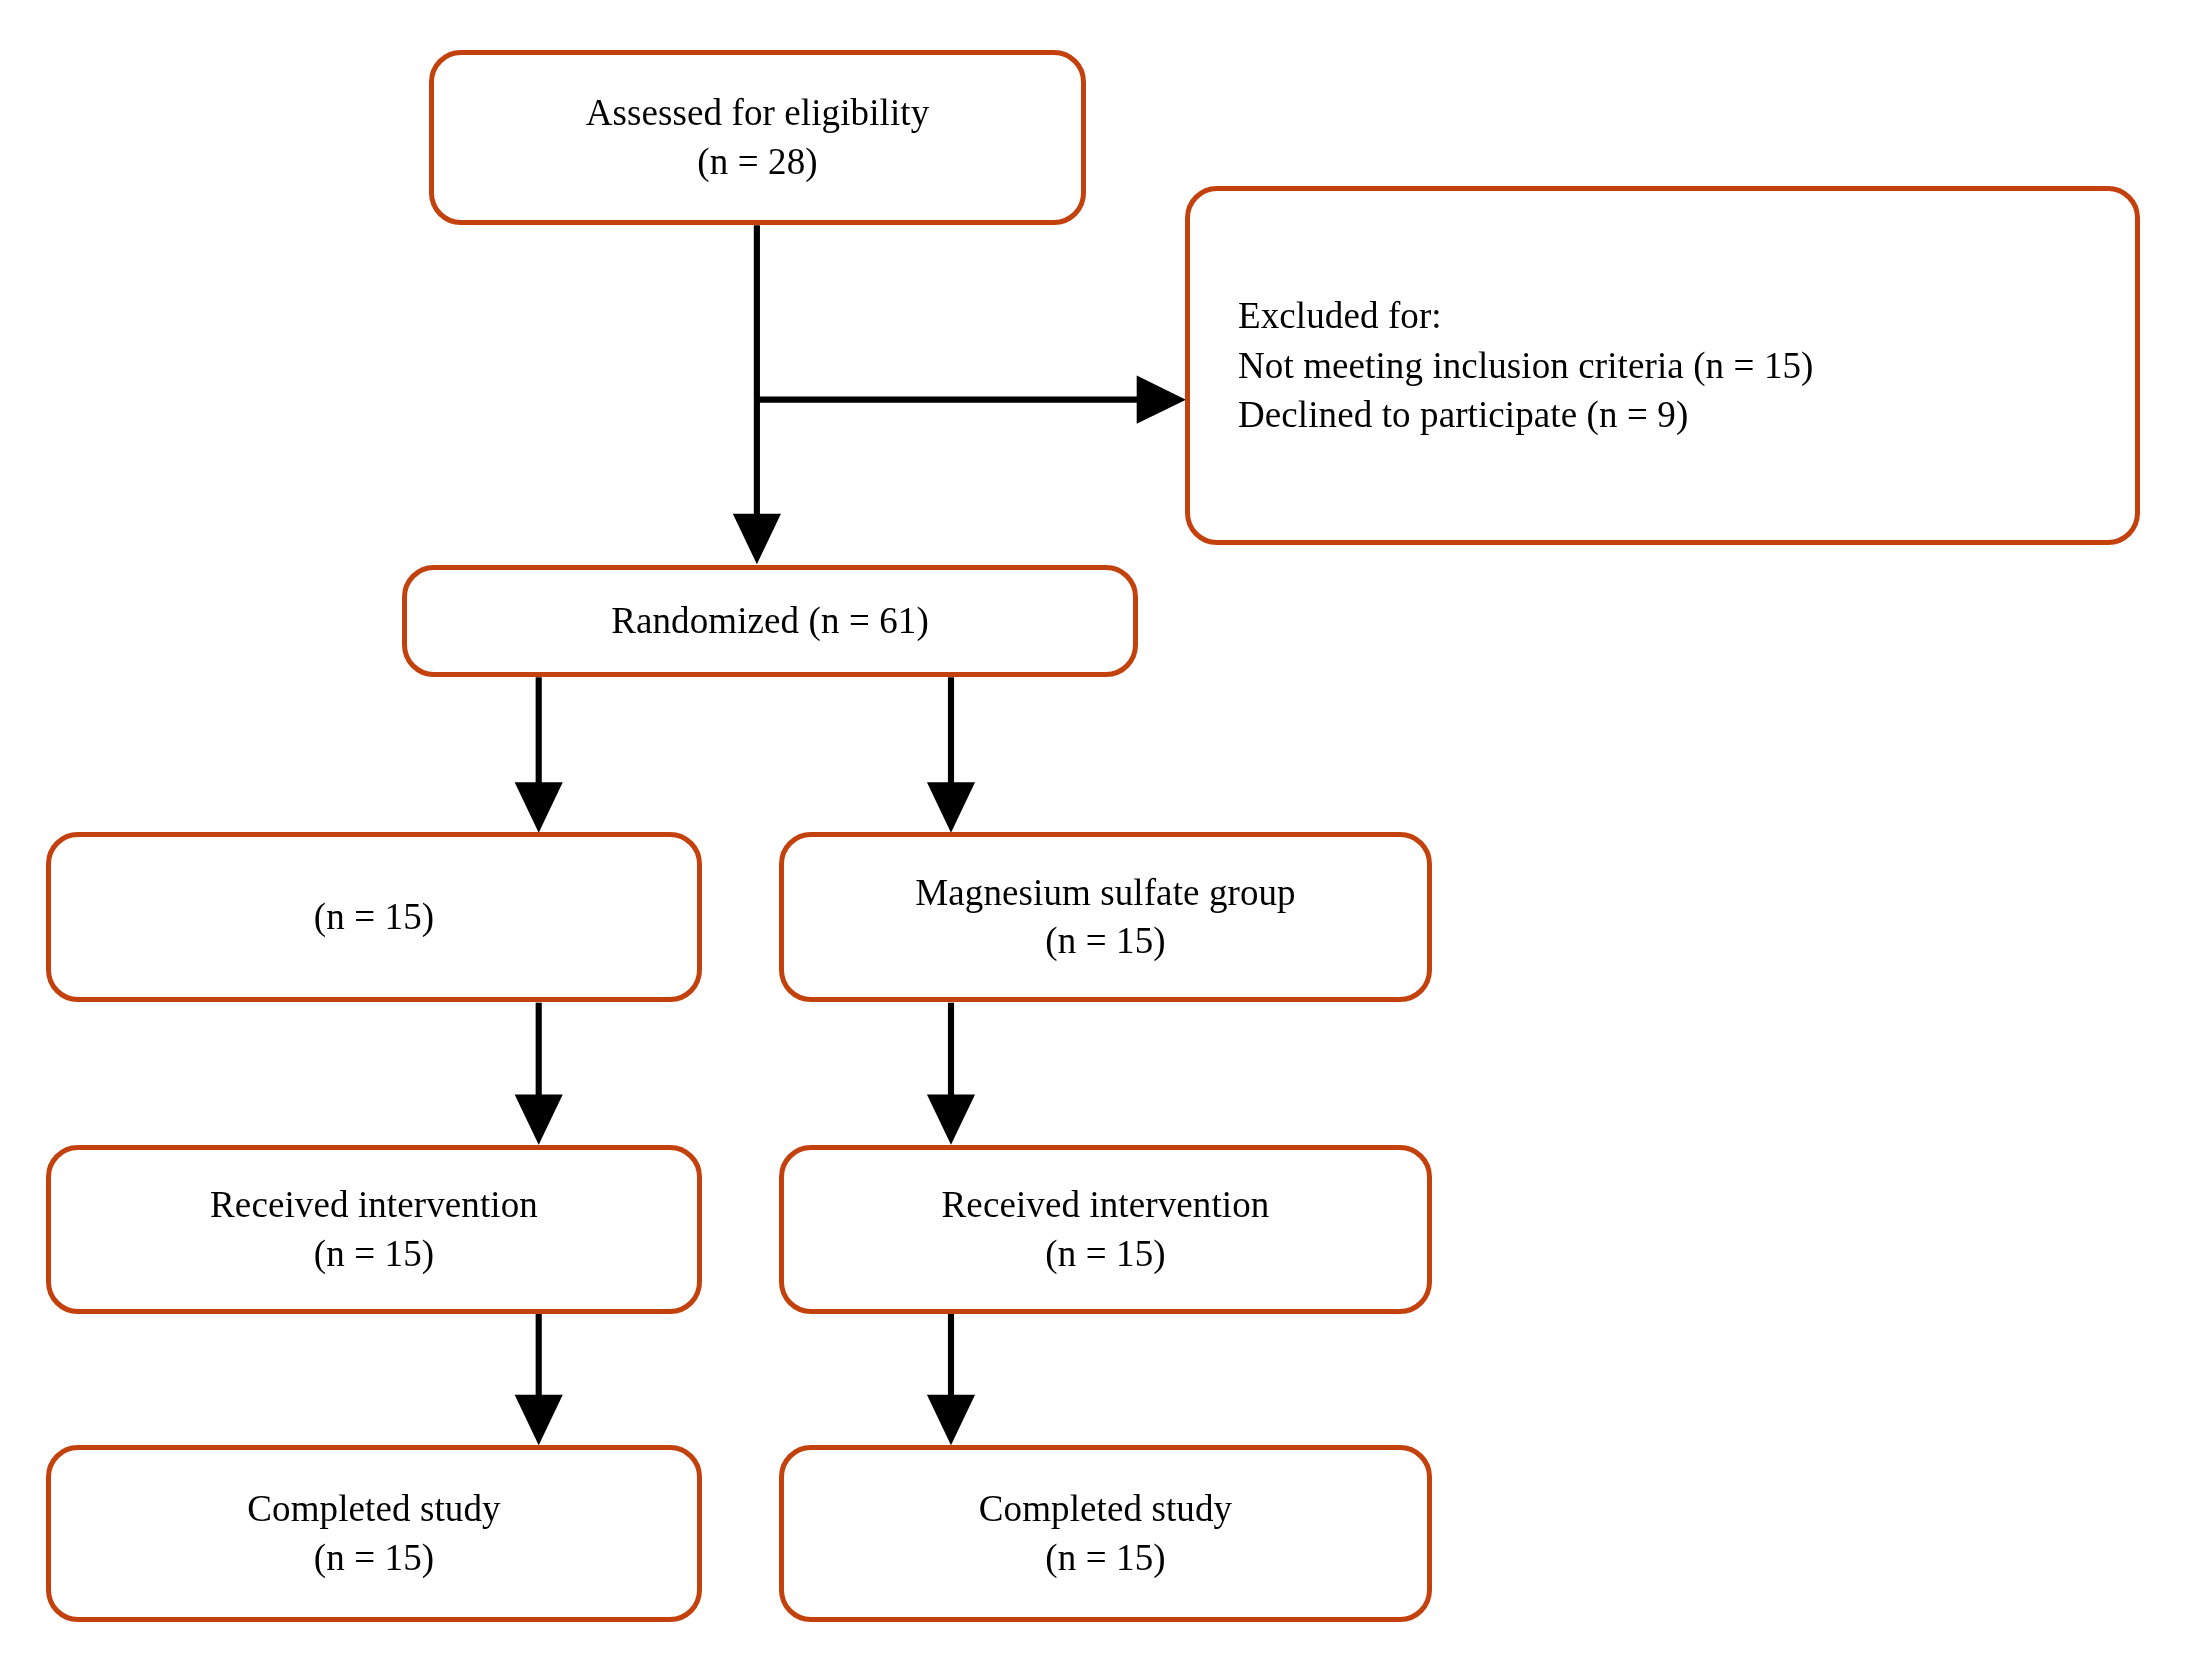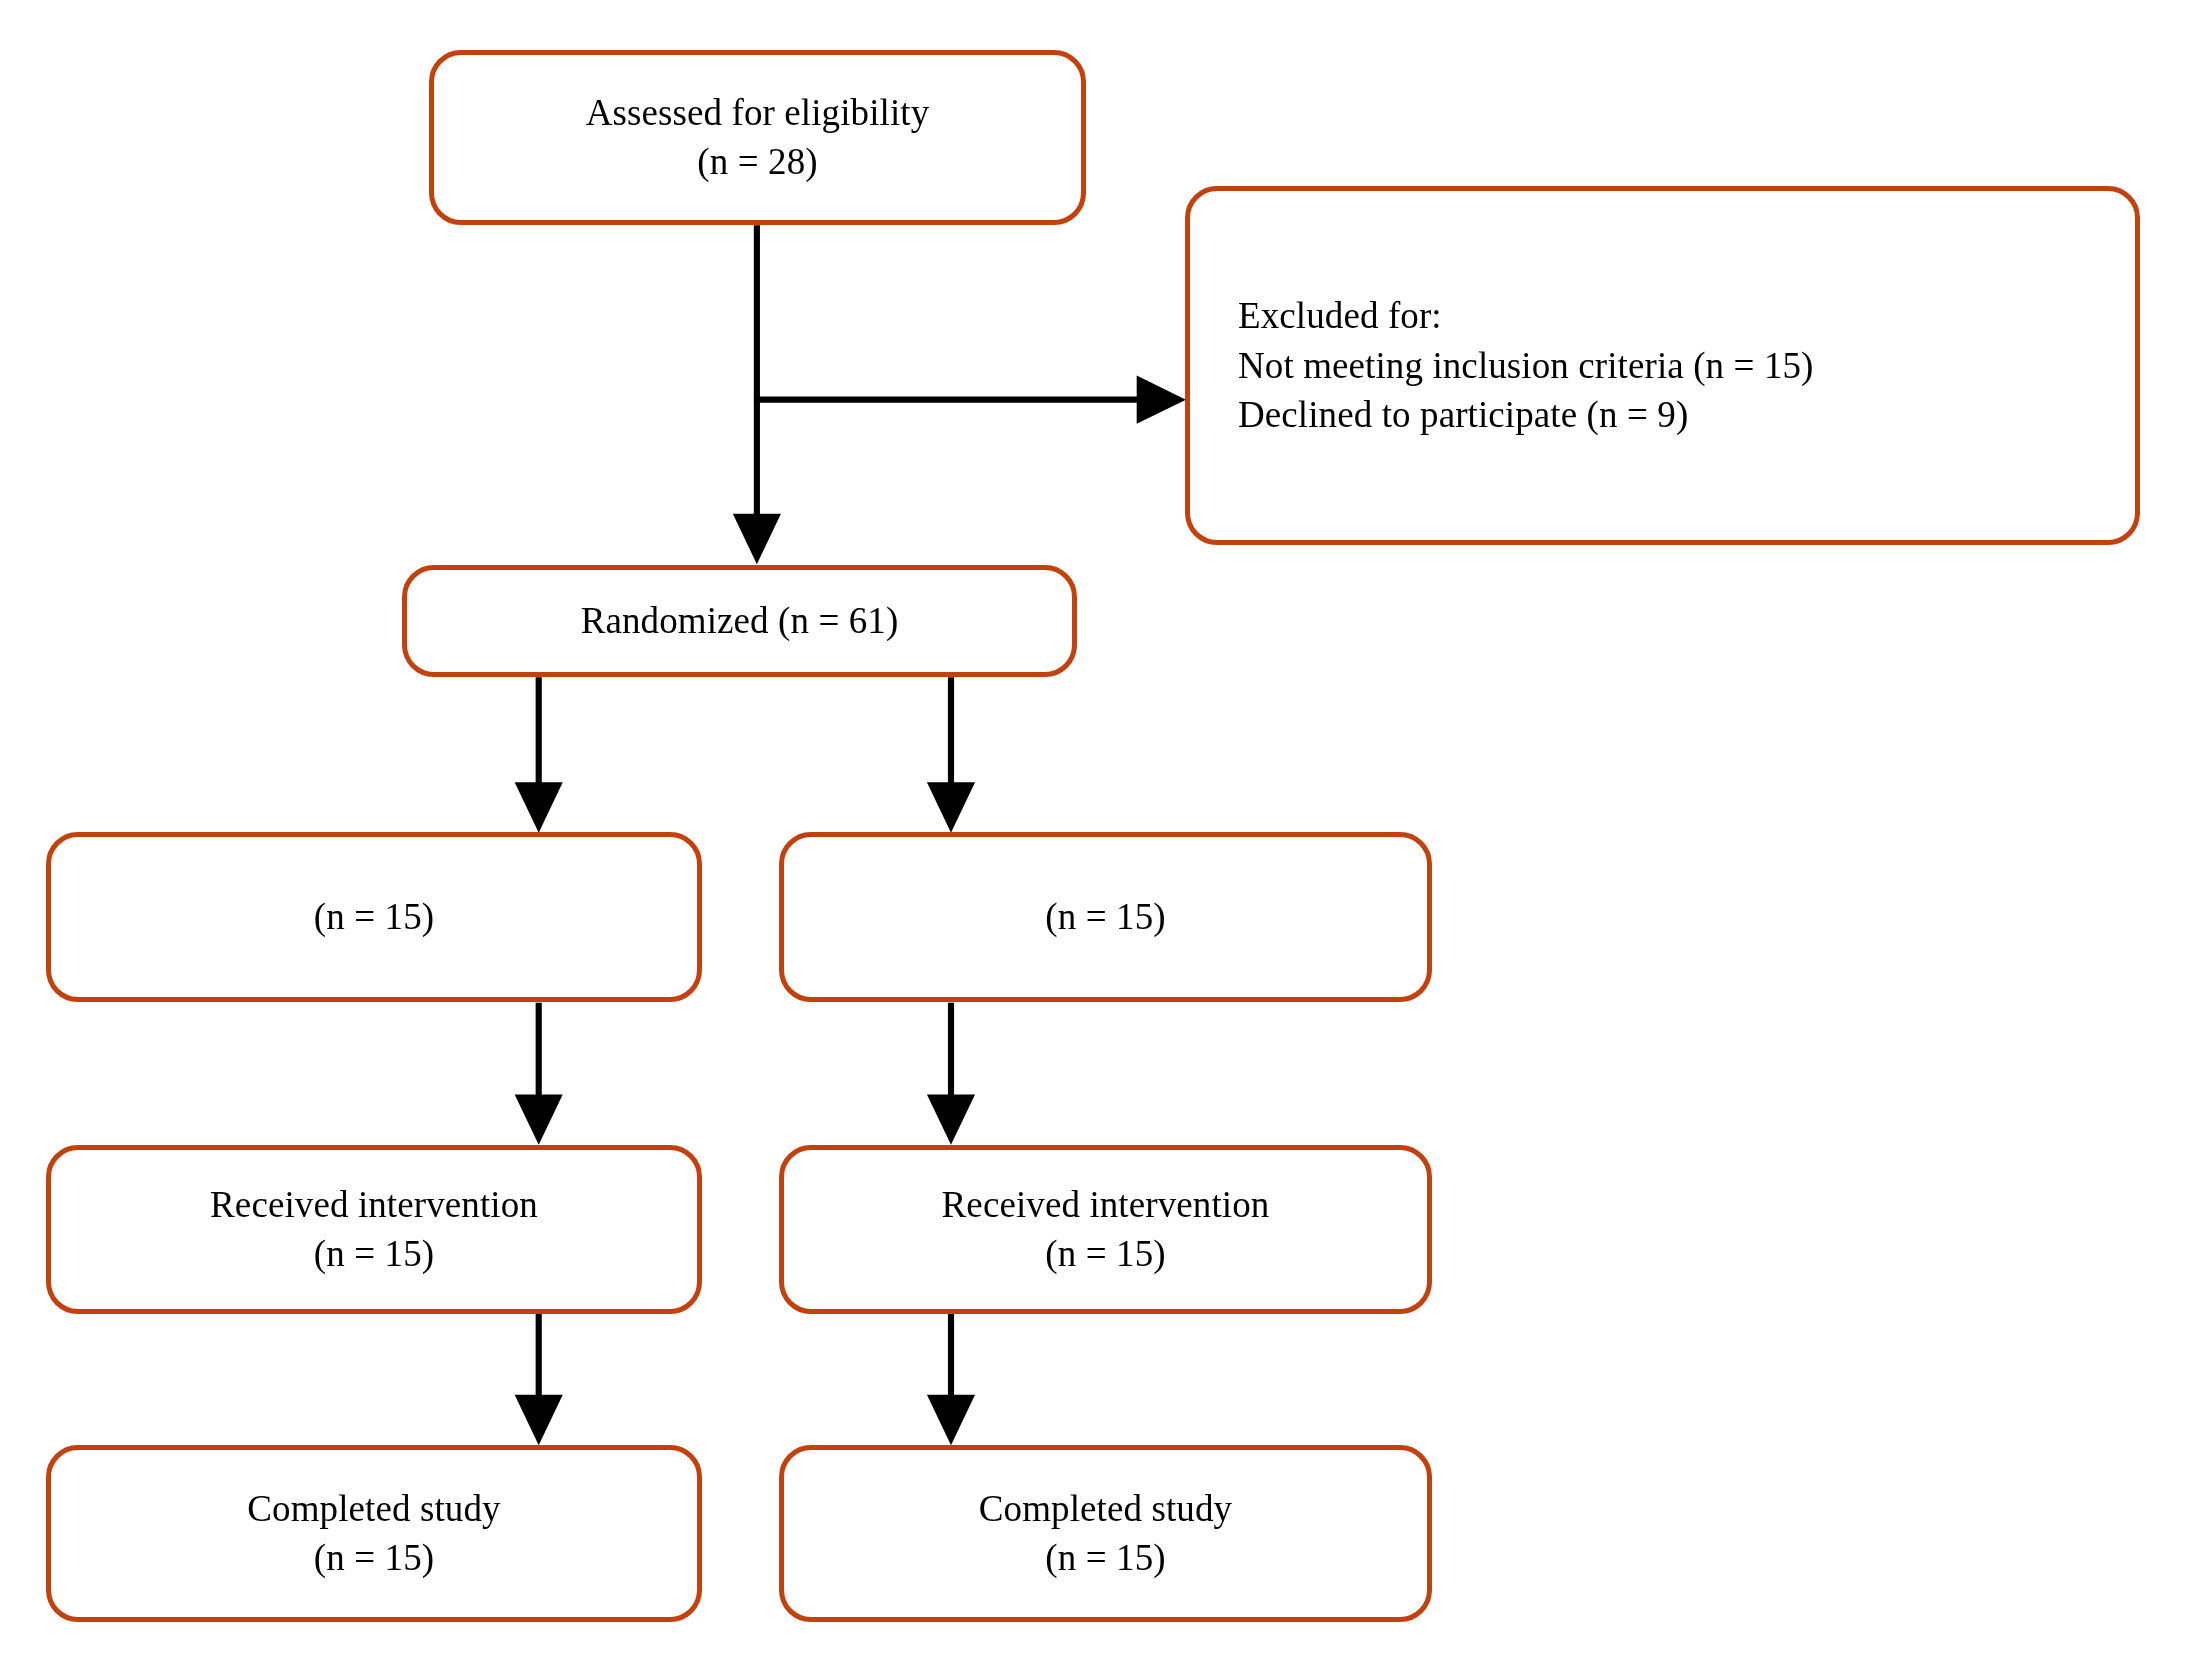--- a/index.html
+++ b/index.html
@@ -38,21 +38,21 @@
     text-align: left;
     padding-left: 48px;
     padding-right: 31px;
     line-height: 1.34;
   }
   .node .line { display: block; white-space: nowrap; }
 
   
   #box-assessed       { left: 429px;  top: 50px;   width: 657px; height: 175px; }
   #box-excluded       { left: 1185px; top: 186px;  width: 955px; height: 359px; }
-  #box-randomized     { left: 402px;  top: 565px; width: 675px; height: 112px; }
+  #box-randomized     { left: 402px;  top: 565px; width: 736px; height: 112px; }
   #box-group-tri      { left: 46px;   top: 832px; width: 656px; height: 170px; }
   #box-group-mag      { left: 779px; top: 832px; width: 653px; height: 170px; }
   #box-recv-tri       { left: 46px;   top: 1145px; width: 656px; height: 169px; }
   #box-recv-mag       { left: 779px; top: 1145px; width: 653px; height: 169px; }
   #box-comp-tri       { left: 46px;   top: 1445px; width: 656px; height: 177px; }
   #box-comp-mag       { left: 779px; top: 1445px; width: 653px; height: 177px; }
 
   
   #connectors {
     position: absolute;
@@ -126,20 +126,21 @@
 
   <div class="node" id="box-randomized">
     <span class="line">Randomized (n = 61)</span>
   </div>
 
   <div class="node" id="box-group-tri">
     <span class="line">(n = 15)</span>
   </div>
 
   <div class="node" id="box-group-mag">
+    <span class="line">Magnesium sulfate group</span>
     <span class="line">(n = 15)</span>
   </div>
 
   <div class="node" id="box-recv-tri">
     <span class="line">Received intervention</span>
     <span class="line">(n = 15)</span>
   </div>
 
   <div class="node" id="box-recv-mag">
     <span class="line">Received intervention</span>

